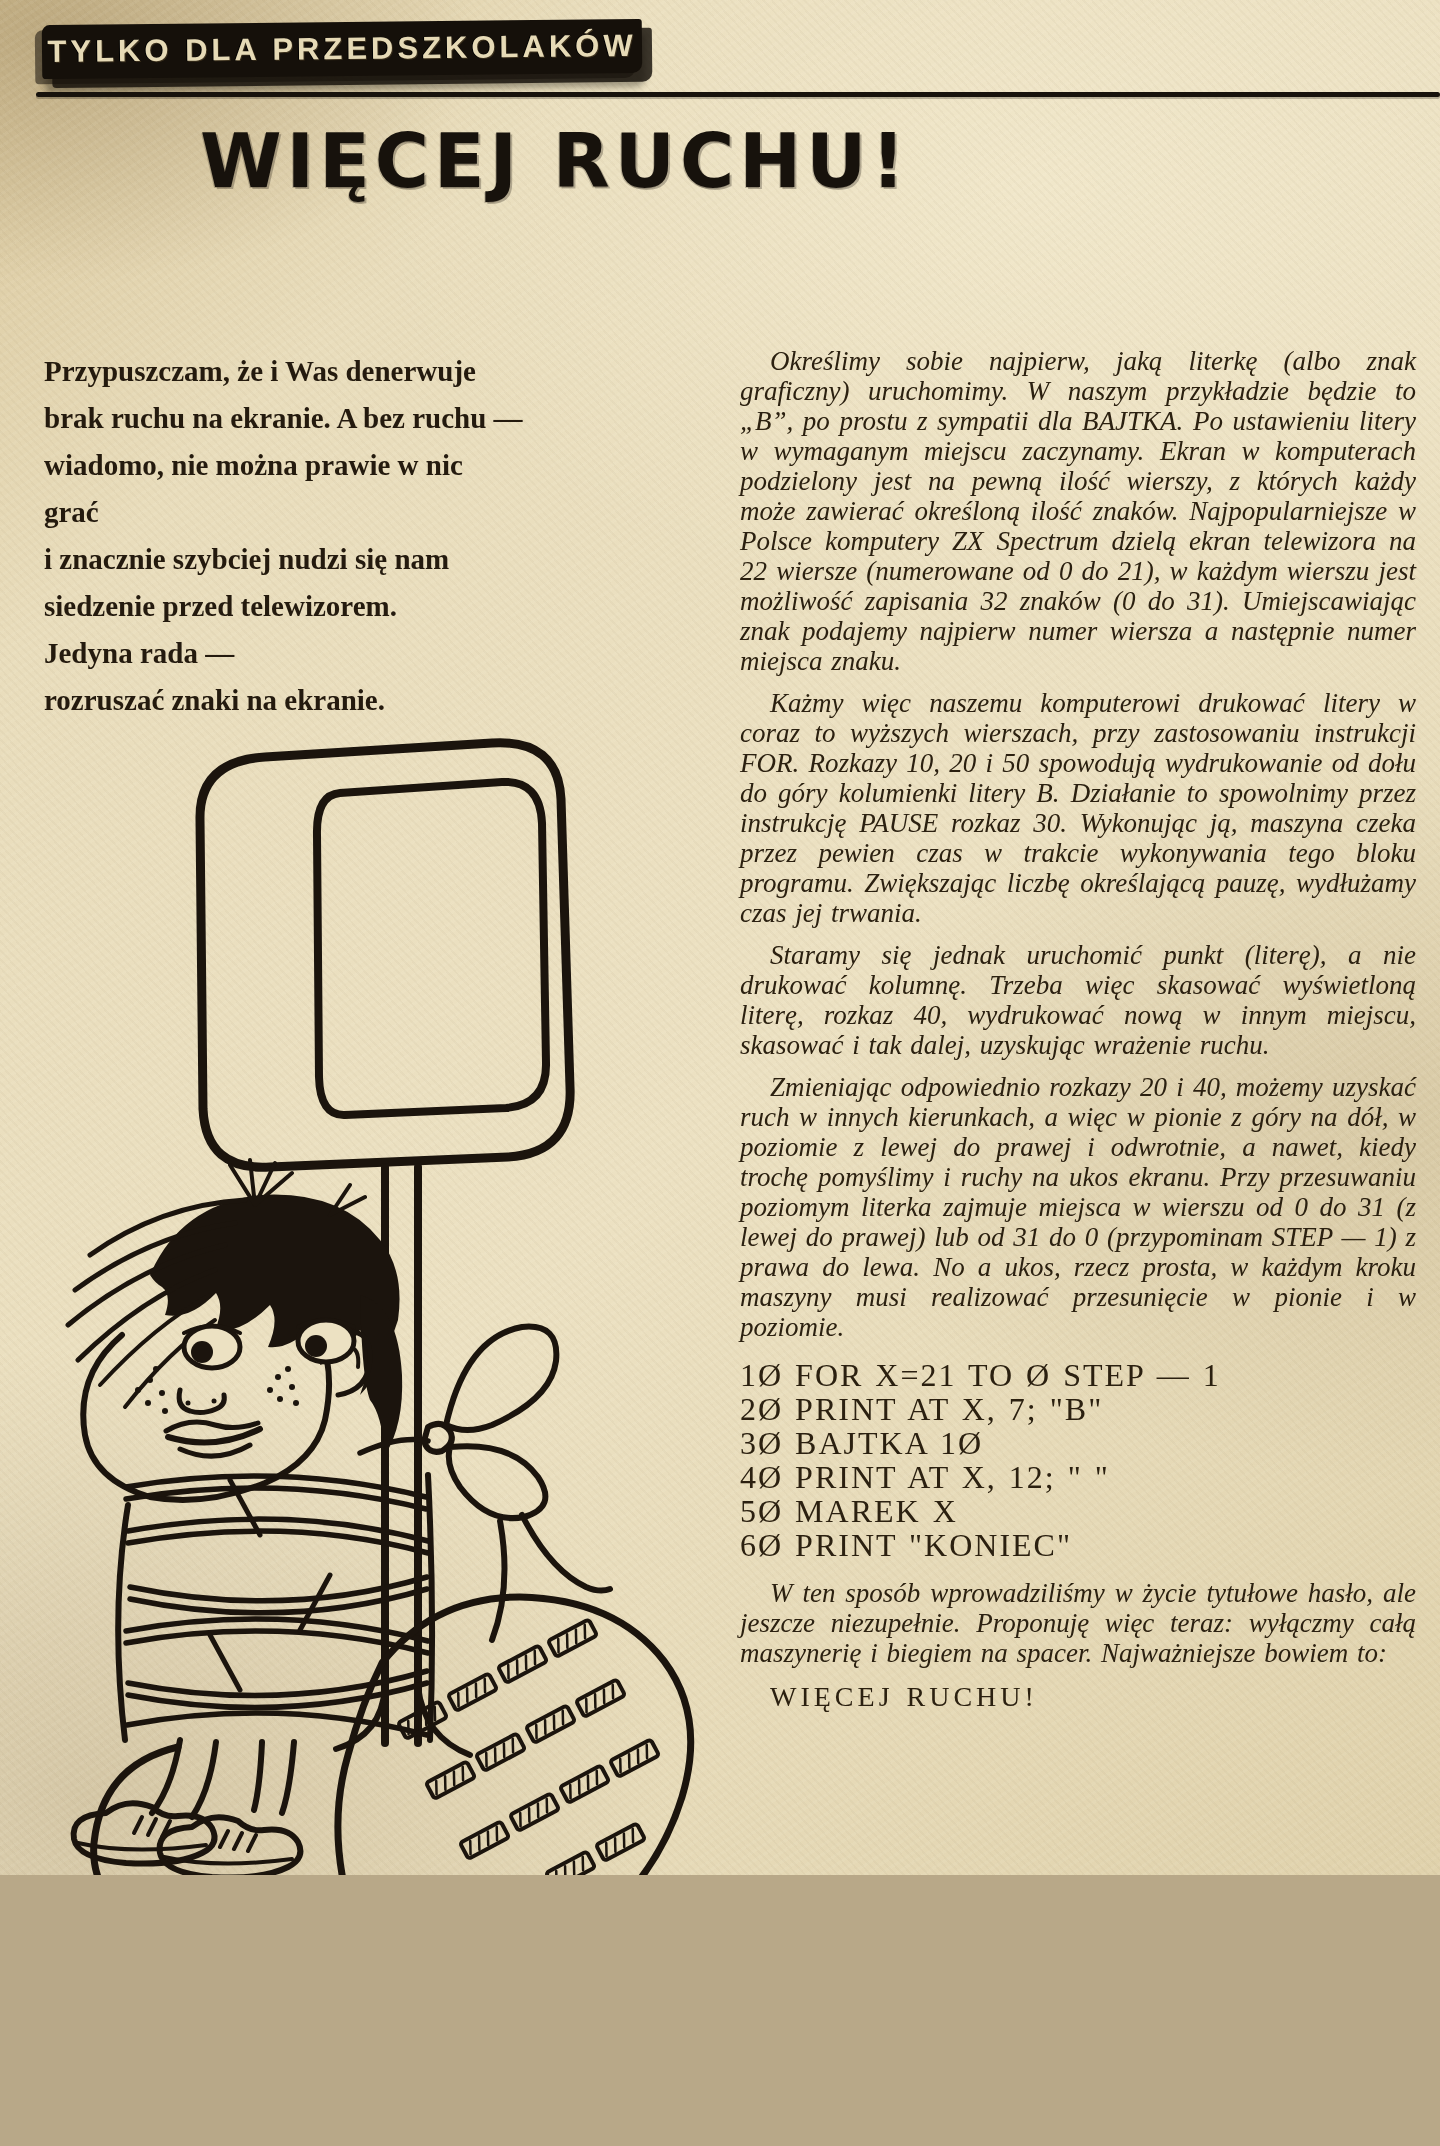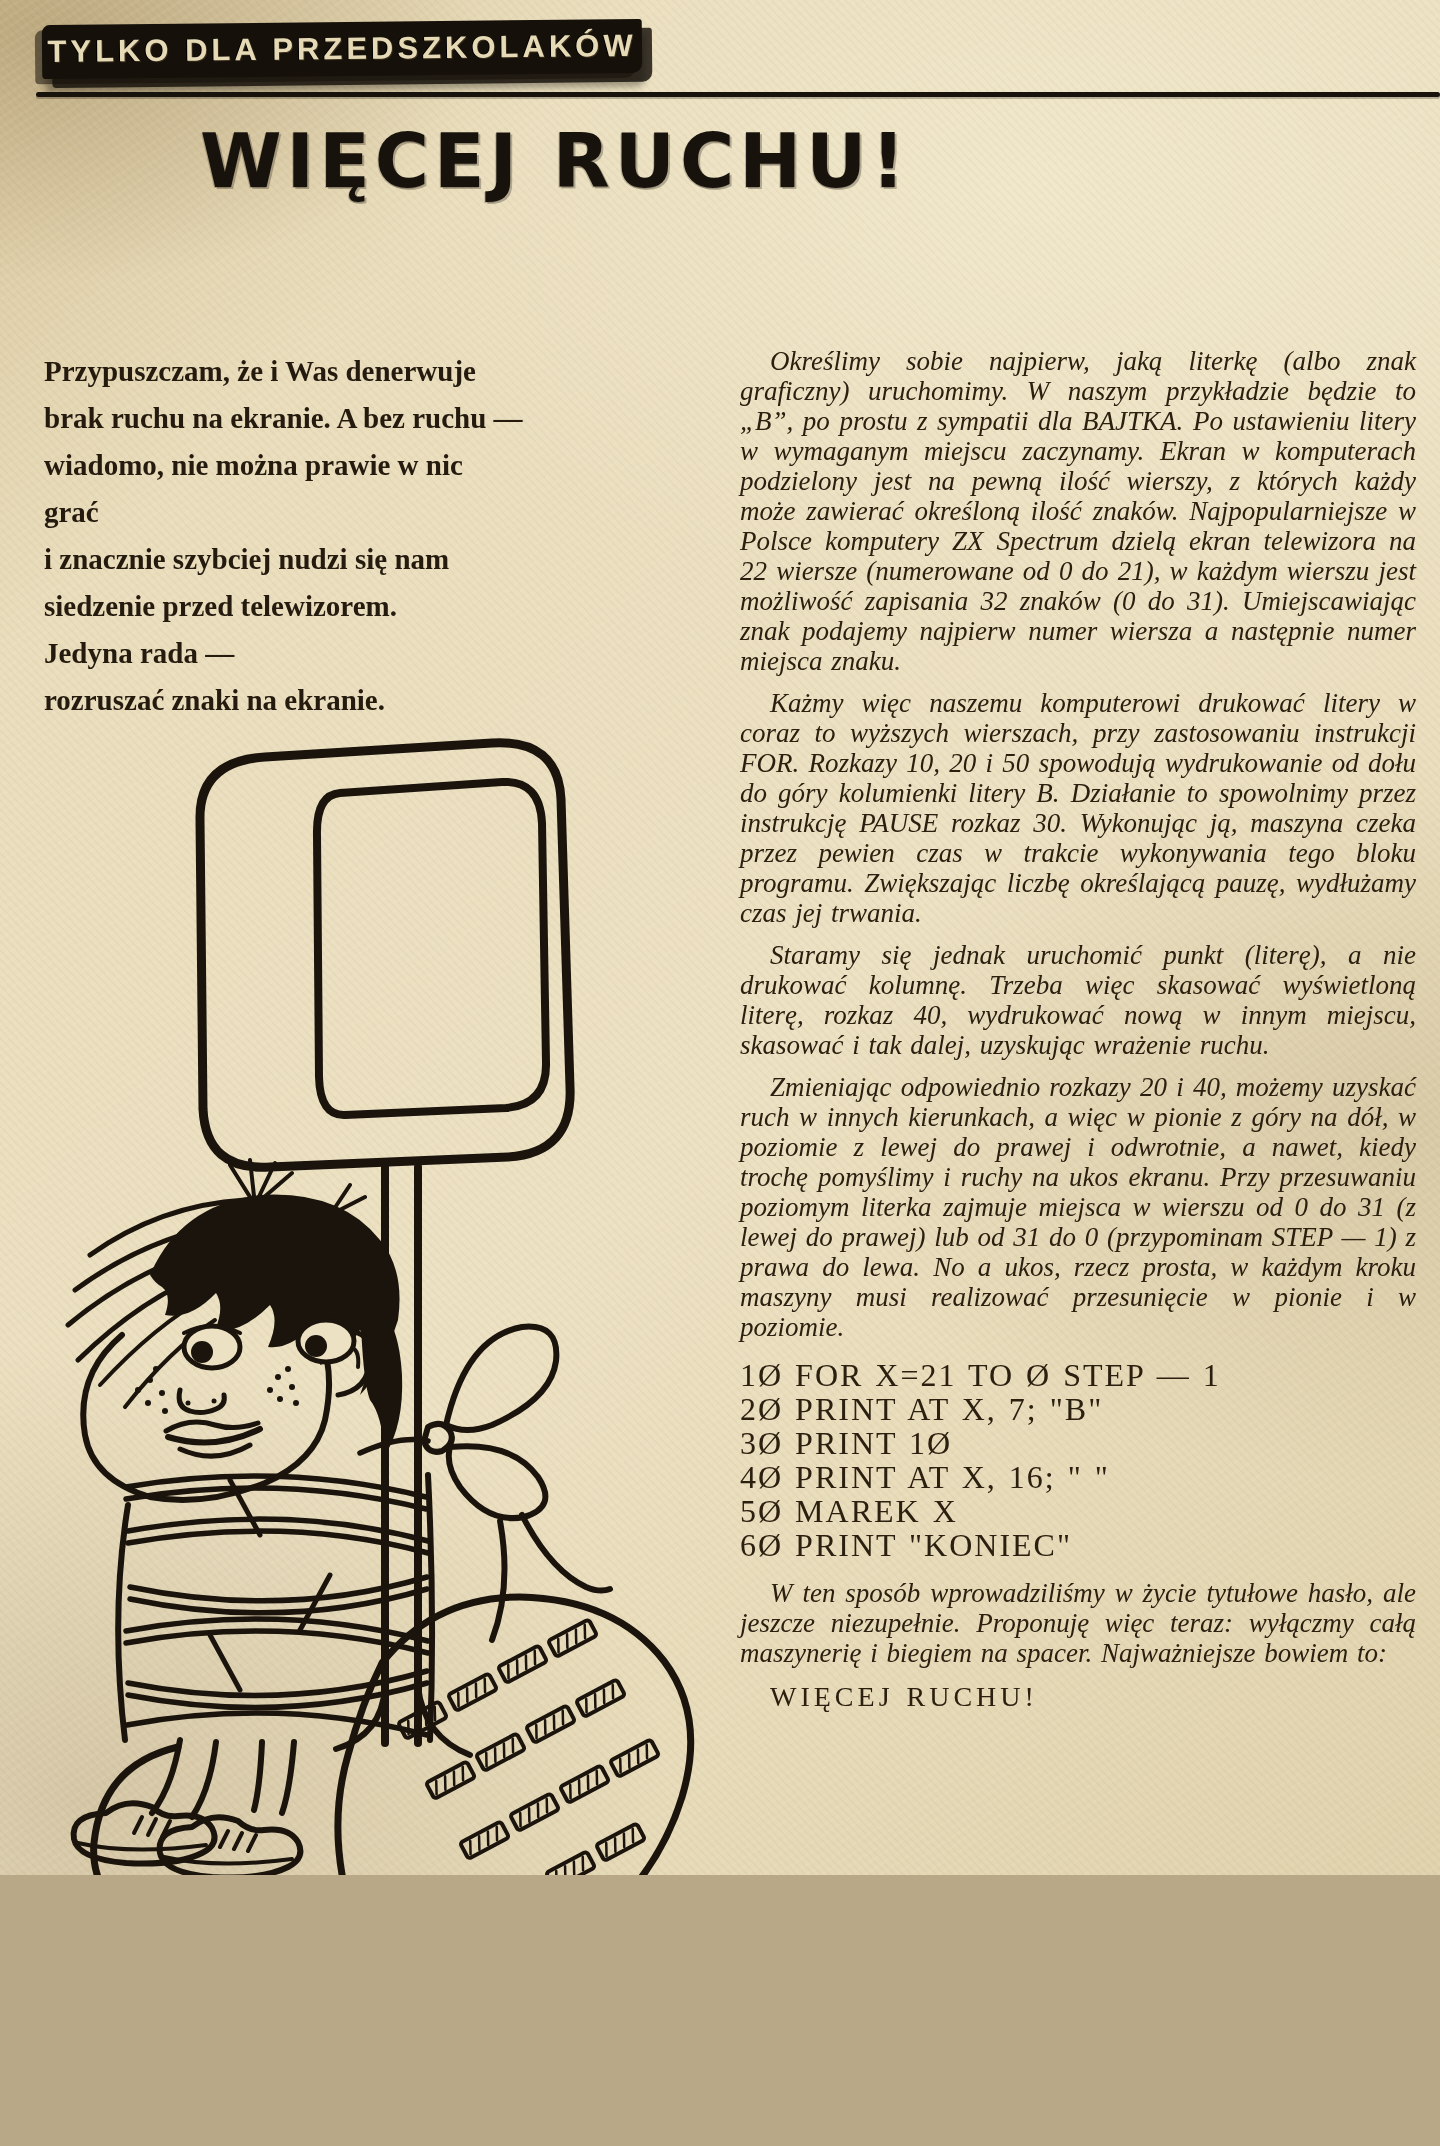--- a/index.html
+++ b/index.html
@@ -281,22 +281,22 @@
   </div>
 
   <div class="col">
     <p>Określimy sobie najpierw, jaką literkę (albo znak graficzny) uruchomimy. W naszym przykładzie będzie to „B”, po prostu z sympatii dla BAJTKA. Po ustawieniu litery w wymaganym miejscu zaczynamy. Ekran w komputerach podzielony jest na pewną ilość wierszy, z których każdy może zawierać określoną ilość znaków. Najpopularniejsze w Polsce komputery ZX Spectrum dzielą ekran telewizora na 22 wiersze (numerowane od 0 do 21), w każdym wierszu jest możliwość zapisania 32 znaków (0 do 31). Umiejscawiając znak podajemy najpierw numer wiersza a następnie numer miejsca znaku.</p>
     <p>Każmy więc naszemu komputerowi drukować litery w coraz to wyższych wierszach, przy zastosowaniu instrukcji FOR. Rozkazy 10, 20 i 50 spowodują wydrukowanie od dołu do góry kolumienki litery B. Działanie to spowolnimy przez instrukcję PAUSE rozkaz 30. Wykonując ją, maszyna czeka przez pewien czas w trakcie wykonywania tego bloku programu. Zwiększając liczbę określającą pauzę, wydłużamy czas jej trwania.</p>
     <p>Staramy się jednak uruchomić punkt (literę), a nie drukować kolumnę. Trzeba więc skasować wyświetloną literę, rozkaz 40, wydrukować nową w innym miejscu, skasować i tak dalej, uzyskując wrażenie ruchu.</p>
     <p>Zmieniając odpowiednio rozkazy 20 i 40, możemy uzyskać ruch w innych kierunkach, a więc w pionie z góry na dół, w poziomie z lewej do prawej i odwrotnie, a nawet, kiedy trochę pomyślimy i ruchy na ukos ekranu. Przy przesuwaniu poziomym literka zajmuje miejsca w wierszu od 0 do 31 (z lewej do prawej) lub od 31 do 0 (przypominam STEP — 1) z prawa do lewa. No a ukos, rzecz prosta, w każdym kroku maszyny musi realizować przesunięcie w pionie i w poziomie.</p>
     <div class="program">
       <div>1Ø FOR X=21 TO Ø STEP — 1</div>
       <div>2Ø PRINT AT X, 7; "B"</div>
-      <div>3Ø PRINT 1Ø</div>
-      <div>4Ø PRINT AT X, 16; " "</div>
+      <div>3Ø BAJTKA 1Ø</div>
+      <div>4Ø PRINT AT X, 12; " "</div>
       <div>5Ø MAREK X</div>
       <div>6Ø PRINT "KONIEC"</div>
     </div>
     <p>W ten sposób wprowadziliśmy w życie tytułowe hasło, ale jeszcze niezupełnie. Proponuję więc teraz: wyłączmy całą maszynerię i biegiem na spacer. Najważniejsze bowiem to:</p>
     <div class="closing">WIĘCEJ RUCHU!</div>
   </div>
 
   <div class="author">MAREK</div>
   <div class="pagenum">31</div>
 </div>

